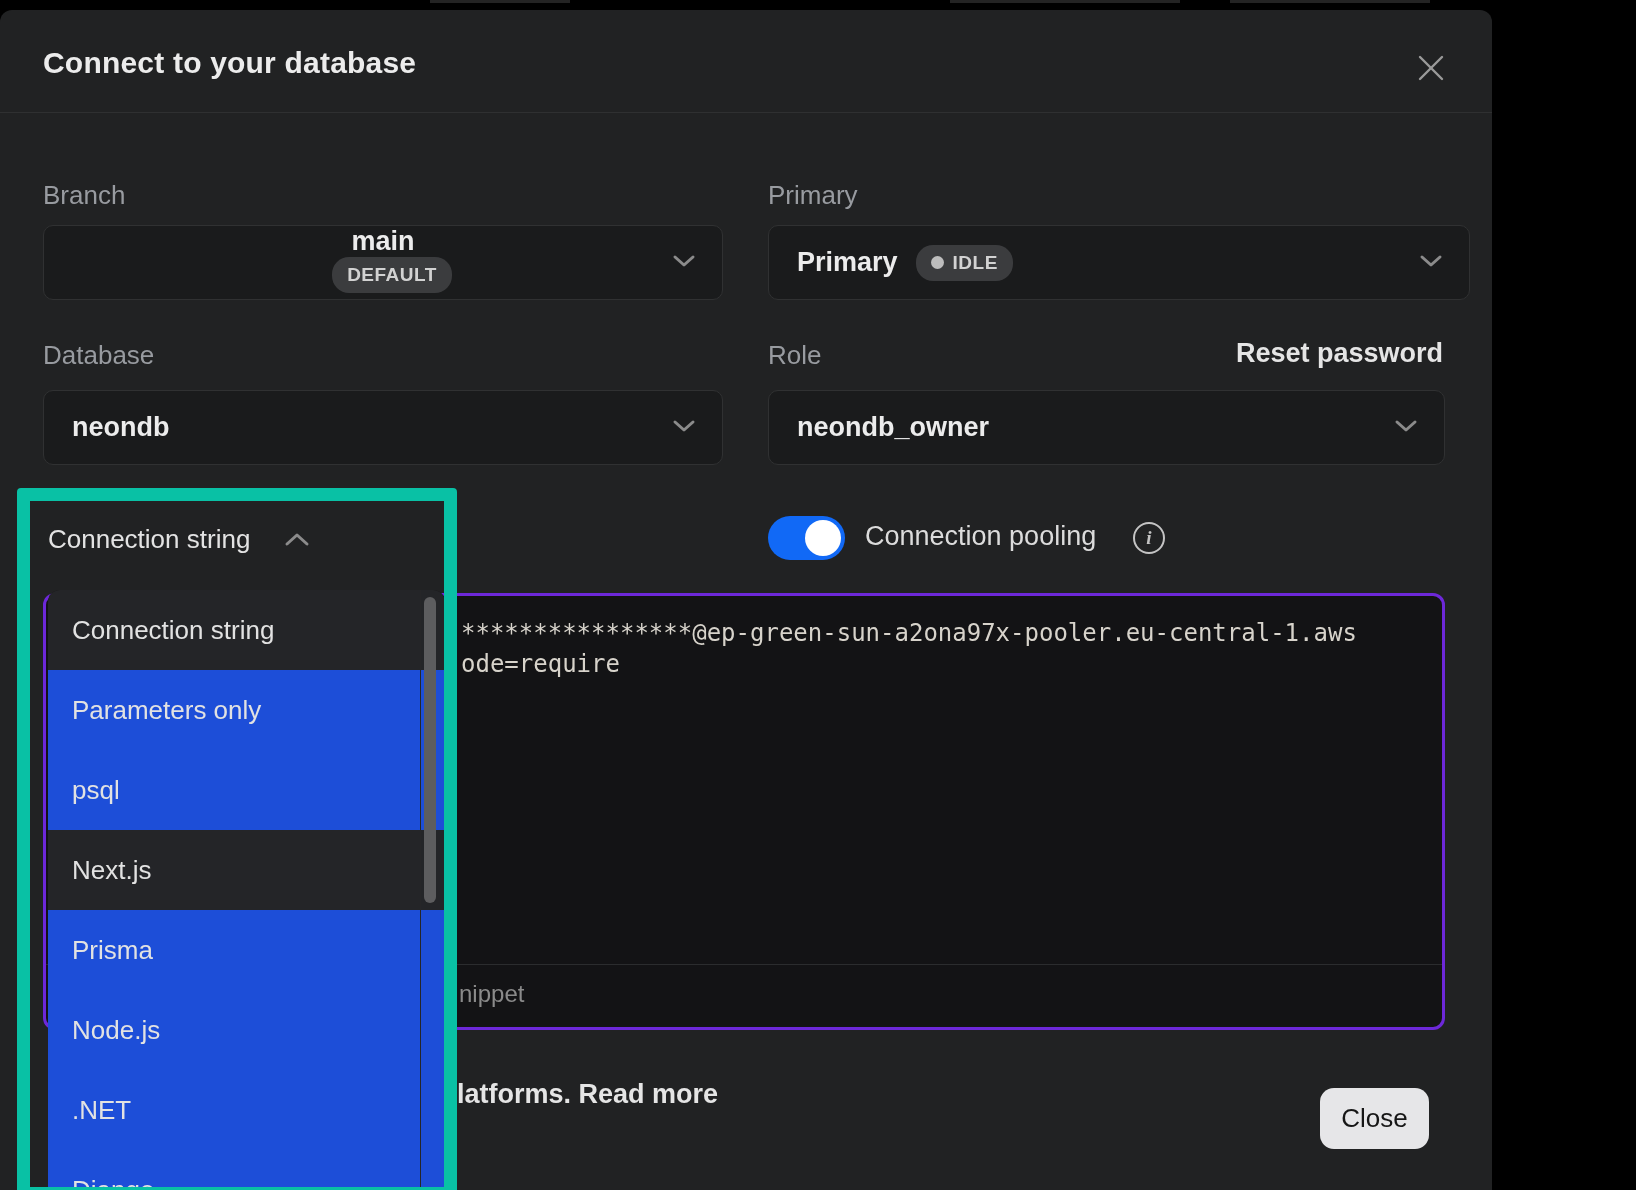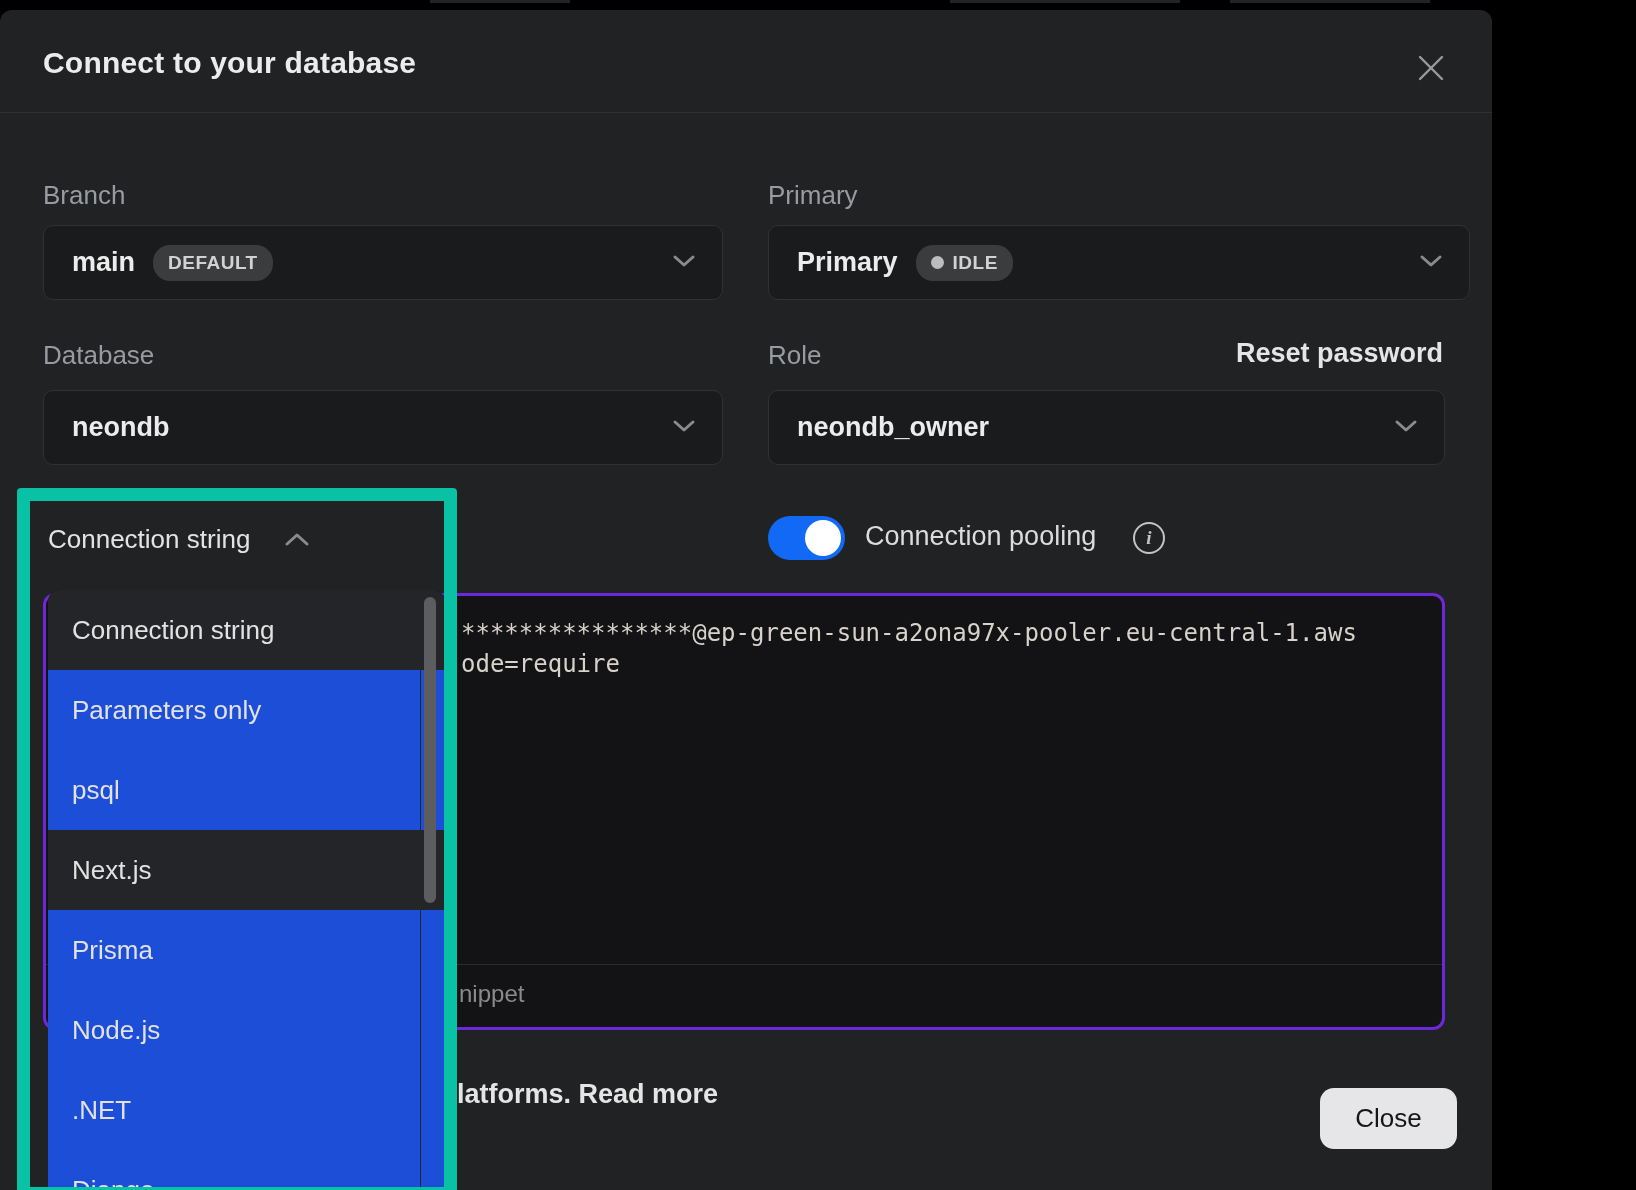--- a/index.html
+++ b/index.html
@@ -51,21 +51,21 @@
                 background:#131315; border:3px solid #6d28d9; border-radius:12px; }
   .code-pre { position:absolute; left:415px; top:22px; font-family:"DejaVu Sans Mono", monospace;
               font-size:24px; line-height:31px; color:#d7d3cb; white-space:pre; }
   .code-divider { position:absolute; left:0; top:368px; width:100%; height:1px;
                   background:#2b2c2e; }
   .snippet-frag { position:absolute; left:413px; top:384px; font-size:24px; color:#8a8a8a;
                   cursor:pointer; }
 
   
   .foot-line { position:absolute; font-size:27px; color:#ececec; white-space:pre; }
-  .close-btn { position:absolute; left:1320px; top:1078px; width:137px; height:61px;
+  .close-btn { position:absolute; left:1320px; top:1078px; width:109px; height:61px;
                background:#e6e6e8; border:none; border-radius:14px; color:#161616;
                font-size:26px; font-family:"Liberation Sans", sans-serif; cursor:pointer; }
 
   
   .conn-header { position:absolute; left:48px; top:514px; display:flex; align-items:center;
                  cursor:pointer; }
   .conn-header .lbl { font-size:26px; font-weight:500; color:#e3e3e3; }
   .conn-header svg { margin-left:34px; }
   .panel { position:absolute; left:48px; top:580px; width:397px; height:597px;
            background:#151517; border-radius:12px 12px 0 0; overflow:hidden; }
@@ -95,21 +95,21 @@
       <div class="modal-title">Connect to your database</div>
       <div class="x-btn">
         <svg width="30" height="30" viewBox="0 0 30 30">
           <line x1="4" y1="4" x2="26" y2="26" stroke="#9a9a9a" stroke-width="2.4" stroke-linecap="round"></line>
           <line x1="26" y1="4" x2="4" y2="26" stroke="#9a9a9a" stroke-width="2.4" stroke-linecap="round"></line>
         </svg>
       </div>
     </div>
 
     <div class="field-label" style="left:43px; top:170px;">Branch</div>
-    <div class="select" style="left:43px; top:215px; width:680px;">
+    <div class="select" style="left:43px; top:215px; width:680px;flex-direction:column;">
       <span class="value">main</span>
       <span class="badge">DEFAULT</span>
       <span class="chev">
         <svg width="24" height="14" viewBox="0 0 24 14">
             <polyline points="3,3 12,11 21,3" fill="none" stroke="#8b8b8b" stroke-width="3" stroke-linecap="round" stroke-linejoin="round"></polyline>
           </svg>
       </span>
     </div>
 
     <div class="field-label" style="left:768px; top:170px;">Primary</div>

